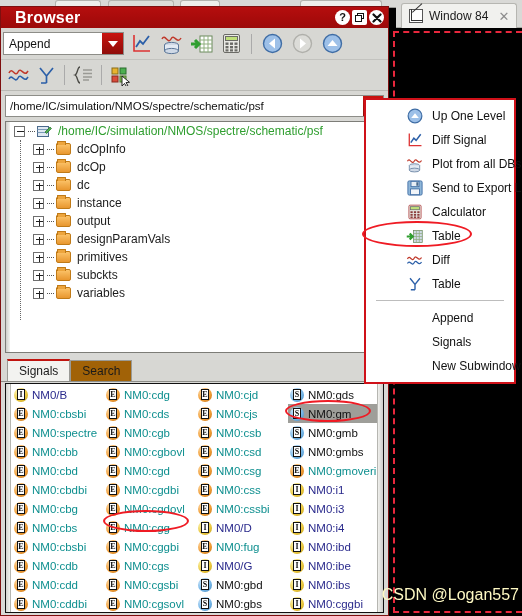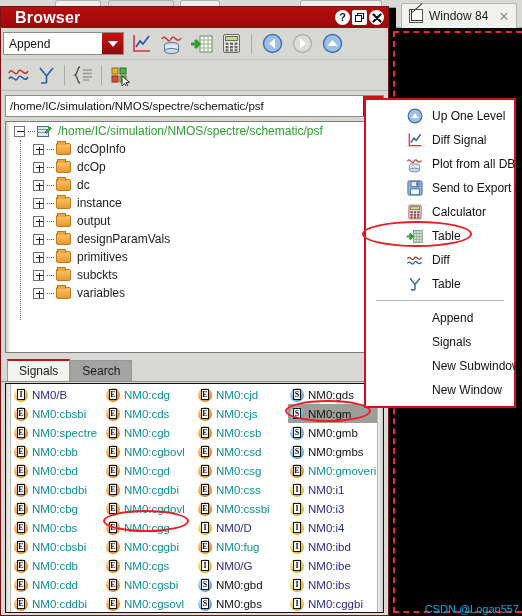--- a/index.html
+++ b/index.html
@@ -166,21 +166,21 @@
 
   
   .sigtabs {
     margin-top: 7px; padding-left: 6px; height: 22px;
     display: flex; align-items: flex-end; gap: 0px;
     border-bottom: 1px solid #8d8d88; background: #d7d7d3;
   }
   .stab {
     height: 21px; padding: 0 11px; font-size: 12px; color: #1a1a1a;
     display: flex; align-items: center; border: 1px solid #9a9a95;
-    border-bottom: none; background: #a3a3a3;
+    border-bottom: none; background: #a16207;
   }
   .stab.active { background: #f3f3f0; border-top: 2px solid #c0140f; height: 22px; }
 
   
   .siglist {
     margin: 1px 4px 0 4px; background: #fff; border: 1px solid #111;
     height: 230px; position: relative; overflow: hidden;
   }
   .sig-gutter {
     position: absolute; left: 0; top: 0; width: 5px; height: 100%;
@@ -229,22 +229,22 @@
   .mi.noicon { padding-left: 34px; }
 
   
   .ellipse {
     position: absolute; border: 2.5px solid #ef1b24; border-radius: 50%;
     z-index: 60; pointer-events: none;
   }
 
   
   .watermark {
-    position: absolute; right: 3px; bottom: 1px;
-    color: #0ea5e9; font-size: 11px; z-index: 70; white-space: nowrap;
+    position: absolute; right: 3px; bottom: 12px;
+    color: #fef9c3; font-size: 16px; z-index: 70; white-space: nowrap;
   }
   
   .sig-vscroll {
     position: absolute; right: 0; top: 0; width: 6px; height: 100%;
     background: linear-gradient(to right,#f0f0ed,#cfcfcb);
     border-left: 1px solid #b6b6b1;
   }
 </style>
 </head>
 <body>
@@ -935,23 +935,20 @@
       <div class="msep"></div>
       <div class="mi noicon">
         <span class="mlabel">Append</span>
       </div>
       <div class="mi noicon">
         <span class="mlabel">Signals</span>
       </div>
       <div class="mi noicon">
         <span class="mlabel">New Subwindow</span>
       </div>
-      <div class="mi noicon">
-        <span class="mlabel">New Window</span>
-      </div>
     </div>
 
   <div class="ellipse" style="left:362px;top:221px;width:110px;height:26px;"></div>
   <div class="ellipse" style="left:285px;top:400px;width:86px;height:22px;"></div>
   <div class="ellipse" style="left:103px;top:510px;width:86px;height:22px;"></div>
 
   <div class="watermark">CSDN @Logan557</div>
 </div>
 
 </body></html>

